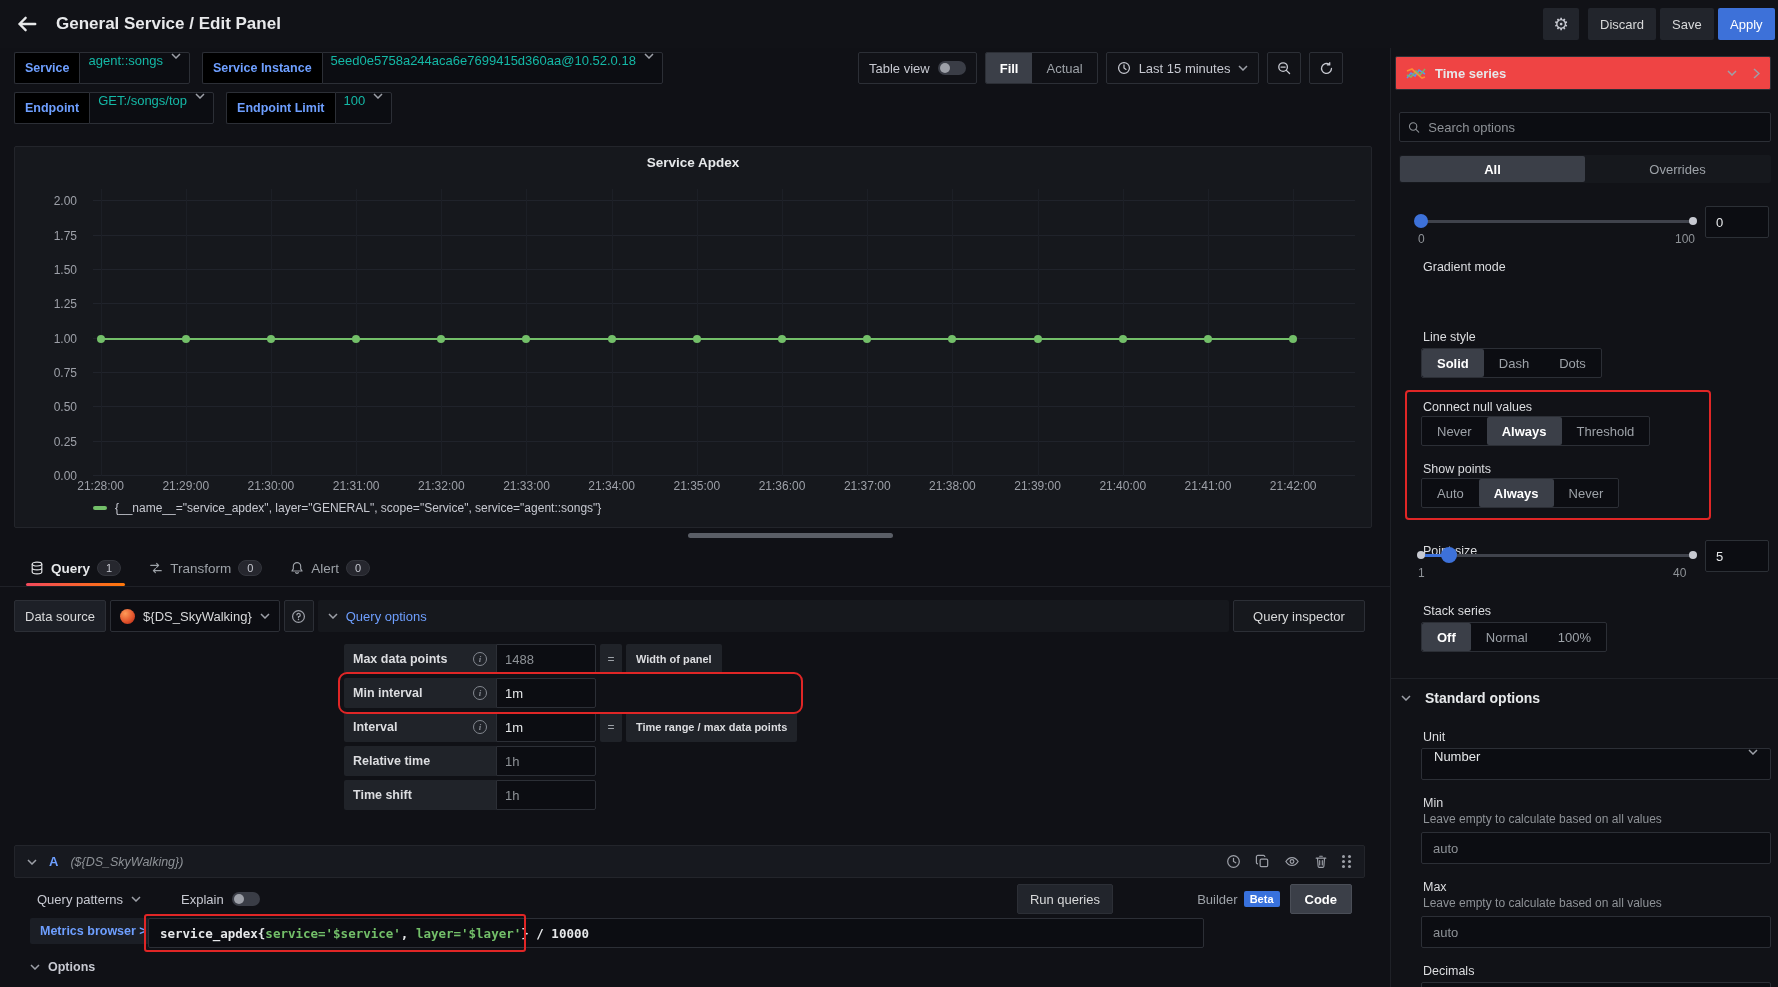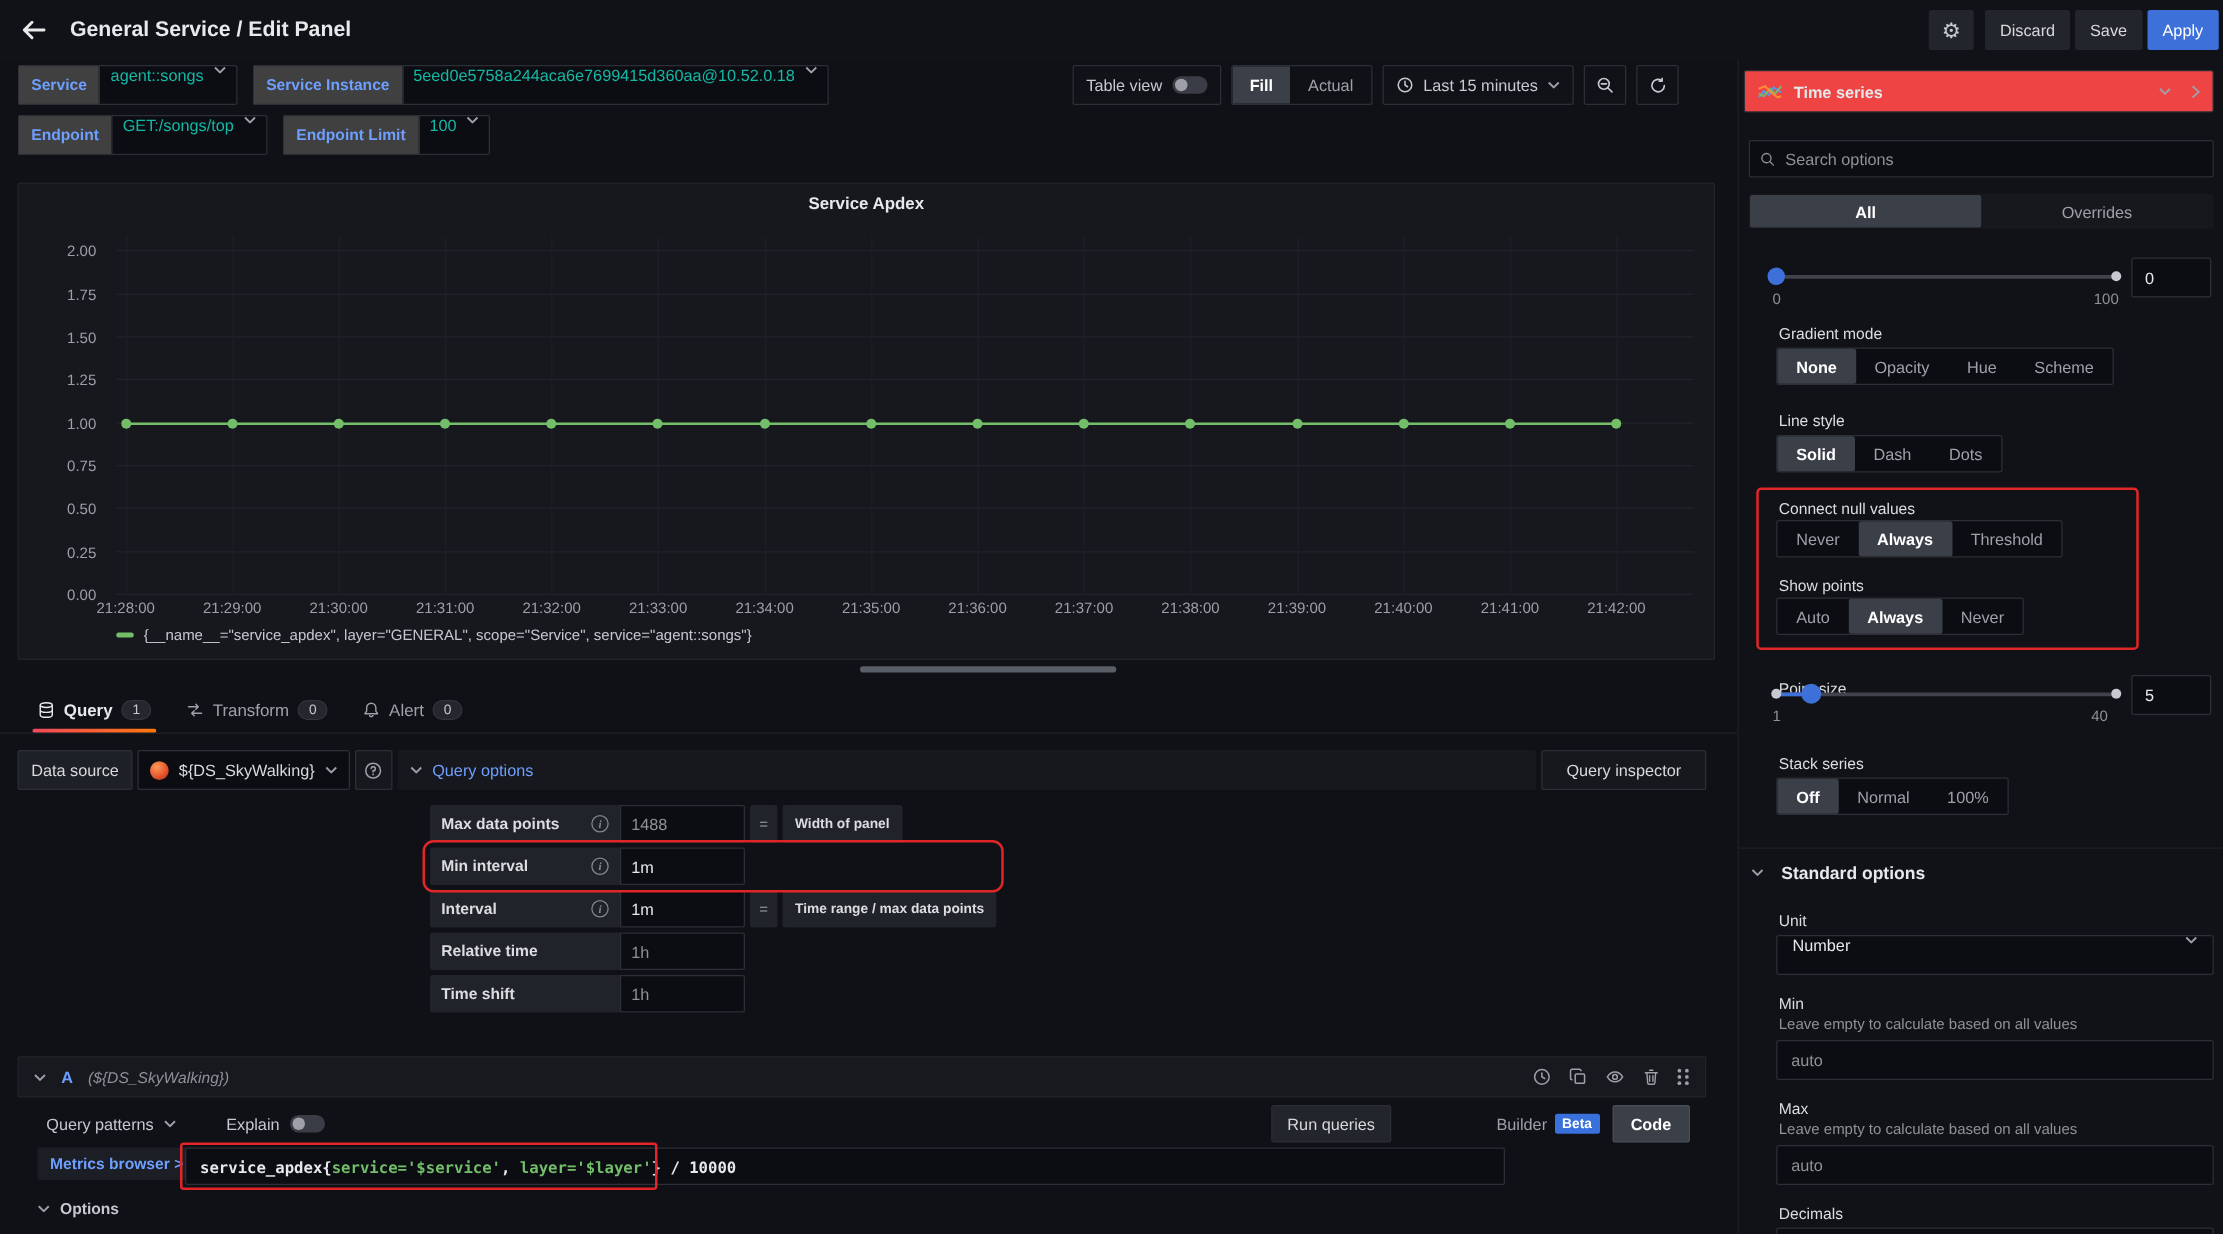--- a/index.html
+++ b/index.html
@@ -12,21 +12,21 @@
   .back-btn { position:absolute; left:16px; top:13px; width:24px; height:24px; color:#e8e9ea; cursor:pointer; }
   .page-title { position:absolute; left:56px; top:0; height:48px; line-height:48px; font-size:17px; font-weight:600; color:#e8e9eb; }
   .hbtn { position:absolute; top:8px; height:32px; border-radius:2px; background:#22252c; color:#d8d9da; font-size:13px; font-weight:500;
           display:flex; align-items:center; justify-content:center; cursor:pointer; padding:0 12px; }
   .hbtn.icon { width:36px; padding:0; color:#c7c9d1; font-size:17px; }
   .hbtn.primary { background:var(--accent-blue,#3d71d9); color:#fff; }
 
   
   .vrow { position:absolute; left:14px; display:flex; align-items:stretch; height:32px; }
   .vpair { display:flex; margin-right:12px; }
-  .vlabel { background:#404040; border:1px solid #2c2f36; border-right:none; border-radius:2px 0 0 2px; color:#6e9fff;
+  .vlabel { background:#000000; border:1px solid #2c2f36; border-right:none; border-radius:2px 0 0 2px; color:#6e9fff;
             font-size:12.5px; font-weight:600; display:flex; align-items:center; padding:0 10px; }
   .vvalue { background:#0c0d12; border:1px solid #2c2f36; border-radius:0 2px 2px 0; display:flex; 
             padding:0 8px; gap:8px; font-size:13px; color:#14b8a6; cursor:pointer; }
   .vinput { background:#0c0d12; border:1px solid #2c2f36; border-radius:0 2px 2px 0; color:#8e9297; font-size:13px; padding:0 8px; width:160px; }
   .vinput::placeholder { color:#8e9297; }
   .chev { color:#9da0a8; }
 
   
   .toolbar { position:absolute; top:52px; left:858px; display:flex; gap:8px; height:32px; align-items:center; }
   .tbox { height:32px; border:1px solid #2c2f36; border-radius:2px; background:#111217; display:flex; align-items:center; padding:0 10px; gap:8px; color:#c7c9d1; cursor:pointer; }
@@ -496,26 +496,20 @@
   </div>
 
   <div class="track" style="left:30px;top:172px;width:272px;"></div>
   <div class="handle" style="left:30px;top:173px;"></div>
   <div class="enddot" style="left:302px;top:173px;"></div>
   <div class="valbox" style="left:314px;top:158px;">0</div>
   <div class="ticklab" style="left:27px;top:184px;">0</div>
   <div class="ticklab" style="left:284px;top:184px;">100</div>
 
   <div class="slabel" style="left:32px;top:212px;">Gradient mode</div>
-  <div class="rgroup" style="left:30px;top:230px;">
-      <div class="rbtn on">None</div>
-      <div class="rbtn">Opacity</div>
-      <div class="rbtn">Hue</div>
-      <div class="rbtn">Scheme</div>
-    </div>
 
   <div class="slabel" style="left:32px;top:282px;">Line style</div>
   <div class="rgroup" style="left:30px;top:300px;">
       <div class="rbtn on">Solid</div>
       <div class="rbtn">Dash</div>
       <div class="rbtn">Dots</div>
     </div>
 
   <div class="side-redbox"></div>
 

